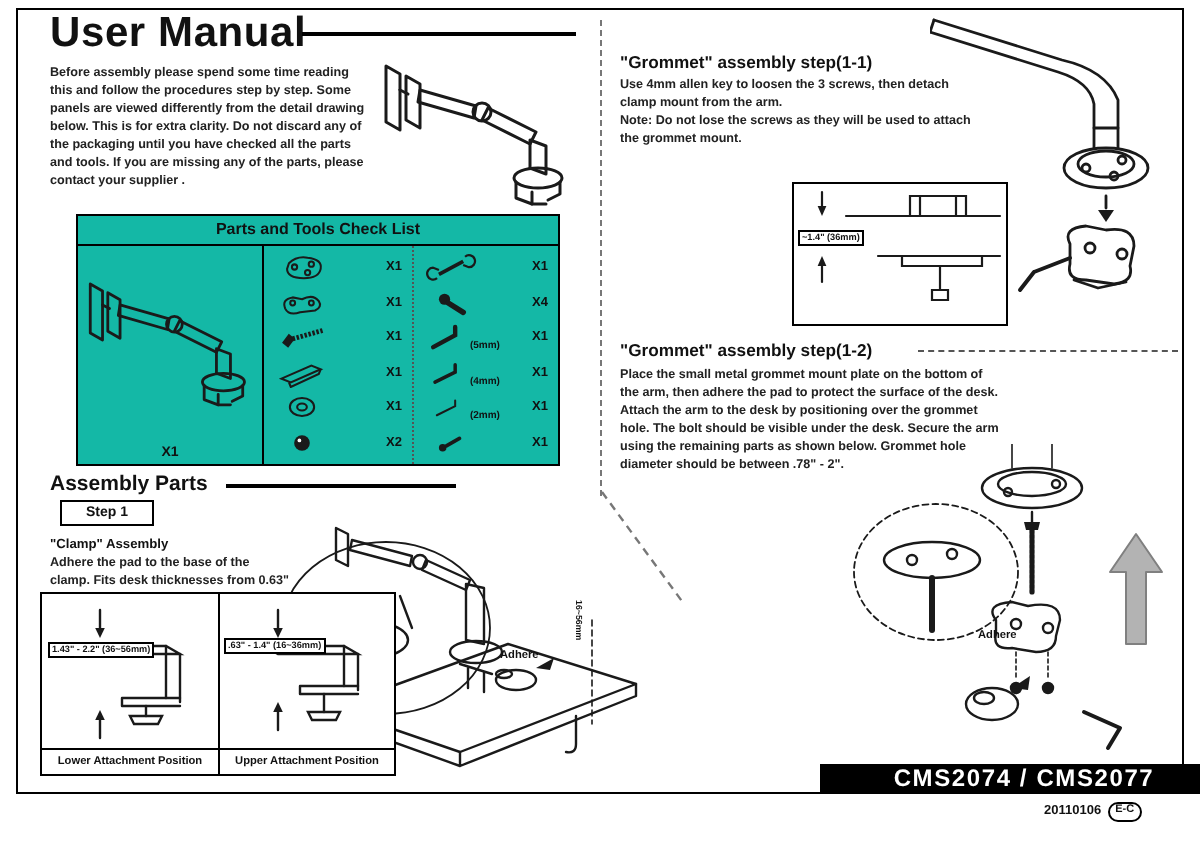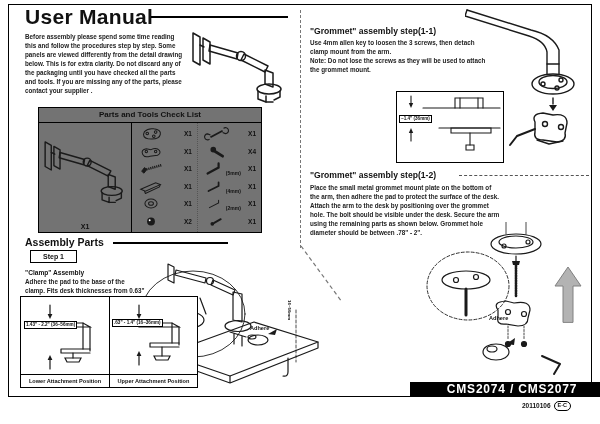--- a/index.html
+++ b/index.html
@@ -5,21 +5,21 @@
   *{margin:0;padding:0;box-sizing:border-box}
   html,body{width:600px;height:424px;background:#fff;font-family:"Liberation Sans",sans-serif;color:#111}
   .page{position:relative;width:600px;height:424px;overflow:hidden;background:#fff}
   .abs{position:absolute}
   .outer-border{left:8px;top:4px;width:584px;height:393px;border:1.6px solid #000}
   .title{left:25px;top:5px;font-size:21px;font-weight:bold;letter-spacing:.3px}
   .title-rule{left:151px;top:16px;width:137px;height:2px;background:#000}
   .intro{left:25px;top:33px;width:162px;font-size:6.3px;line-height:1.42;font-weight:bold;color:#222}
   .arm-top{left:186px;top:25px}
   
-  .parts-table{left:38px;top:107px;width:224px;height:126px;border:1.6px solid #000;background:#737373}
+  .parts-table{left:38px;top:107px;width:242px;height:126px;border:1.6px solid #000;background:#14b8a6}
   .pt-header{height:15px;border-bottom:1.6px solid #000;text-align:center;font-size:8px;font-weight:bold;line-height:14px}
   .pt-body{display:flex;height:109px}
   .pt-main{width:96px;border-right:1.2px solid #000;position:relative}
   .pt-main-qty{position:absolute;bottom:2px;left:0;right:0;text-align:center;font-size:7px;font-weight:bold}
   .pt-col{width:77px;display:flex;flex-direction:column;justify-content:space-around;padding:2px 0}
   .pt-right{border-left:1px dotted #555;width:76px}
   .pt-row{display:flex;align-items:center;height:17px;padding:0 5px}
   .pt-qty{margin-left:auto;font-size:6.5px;font-weight:bold}
   .pt-size{font-size:5px;font-weight:bold;margin-left:1px;align-self:flex-end;margin-bottom:1px;white-space:nowrap}
   

